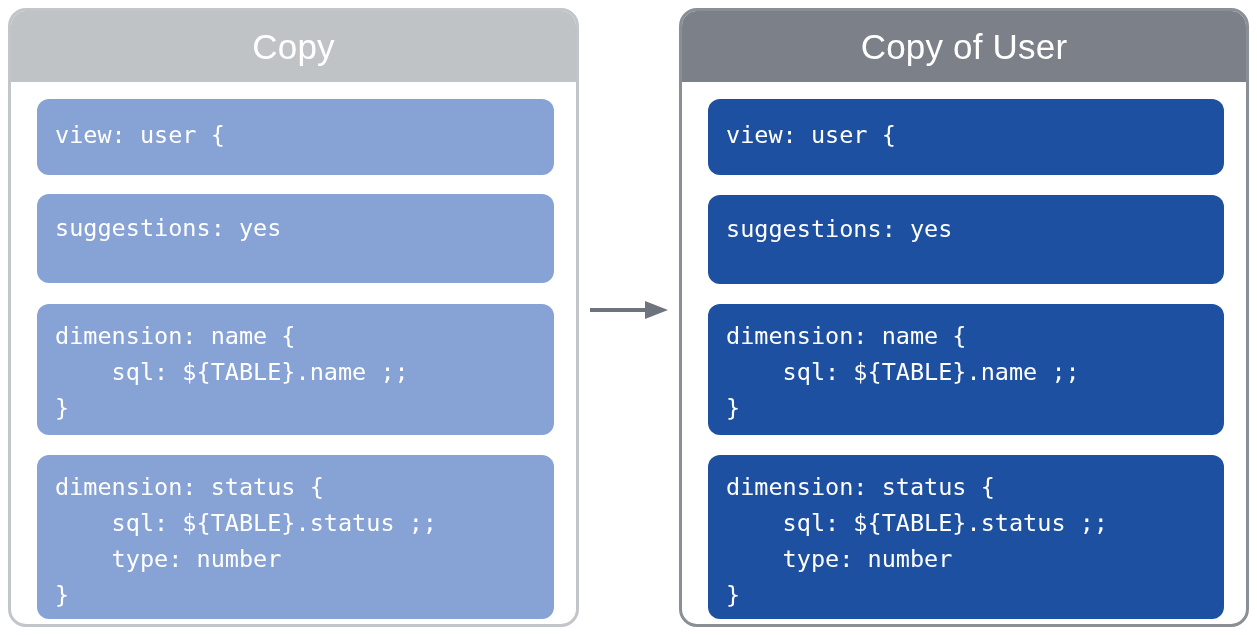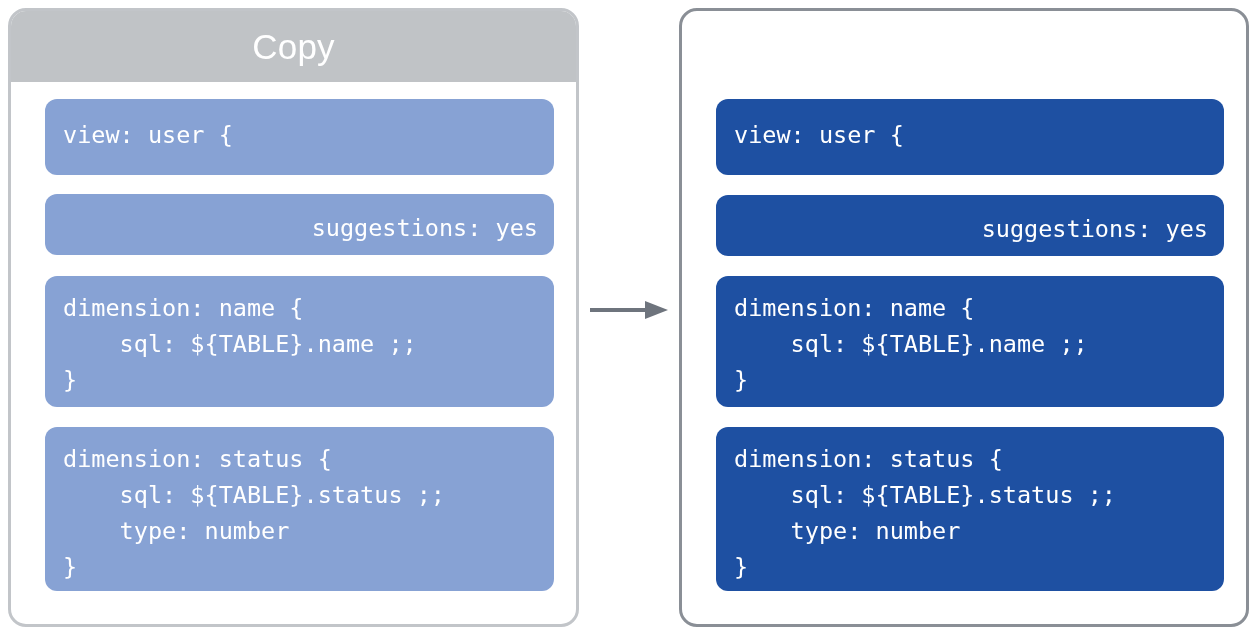--- a/index.html
+++ b/index.html
@@ -68,21 +68,21 @@
     font-family: "Liberation Sans", sans-serif;
     white-space: nowrap;
   }
 
   .panel-body {
     position: absolute;
     left: 0;
     right: 0;
     top: 71px;
     bottom: 0;
-    padding: 17px 22px 17px 34px;
+    padding: 17px 22px 17px 26px;
     box-sizing: border-box;
   }
 
   
   .code-block {
     box-sizing: border-box;
     border-radius: 12px;
     padding: 13px 16px 13px 18px;
     margin-bottom: 20px;
     color: #ffffff;
@@ -92,21 +92,21 @@
     white-space: pre;
     overflow: hidden;
   }
   .code-block:last-child { margin-bottom: 1px; }
 
   .panel.left  .code-block { background: #87a2d4; }
   .panel.right .code-block { background: #1e50a2; }
 
   
   .code-block.h1 { height: 76px;  padding-top: 18px; }
-  .code-block.h2 { height: 61px;  padding-top: 16px; text-align: right; }
+  .code-block.h2 { height: 89px;  padding-top: 16px; }
   .code-block.h3 { height: 131px; padding-top: 14px; }
   .code-block.h4 { height: 164px; padding-top: 14px; }
 
   .panel.left .code-block.h1 { margin-bottom: 19px; }
   .panel.left .code-block.h2 { margin-bottom: 21px; }
   .panel.left .code-block.h3 { margin-bottom: 20px; }
 
   
   .arrow {
     position: absolute;
@@ -139,20 +139,23 @@
   </div>
 
   <div class="arrow">
     <svg width="80" height="24" viewBox="0 0 80 24" aria-hidden="true">
       <line x1="0" y1="12" x2="58" y2="12" stroke="#6e747d" stroke-width="4"></line>
       <polygon points="55,3 78,12 55,21" fill="#6e747d"></polygon>
     </svg>
   </div>
 
   <div class="panel right">
+    <div class="panel-header">
+      <span class="panel-title">Copy of User</span>
+    </div>
     <div class="panel-body">
       <div class="code-block h1">view: user {</div>
       <div class="code-block h2">suggestions: yes</div>
       <div class="code-block h3">dimension: name {
     sql: ${TABLE}.name ;;
 }</div>
       <div class="code-block h4">dimension: status {
     sql: ${TABLE}.status ;;
     type: number
 }</div>

